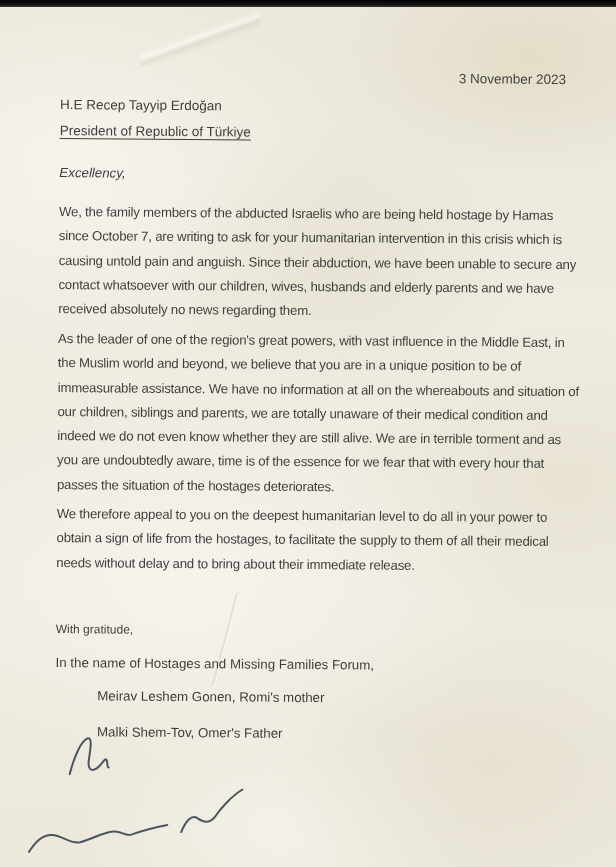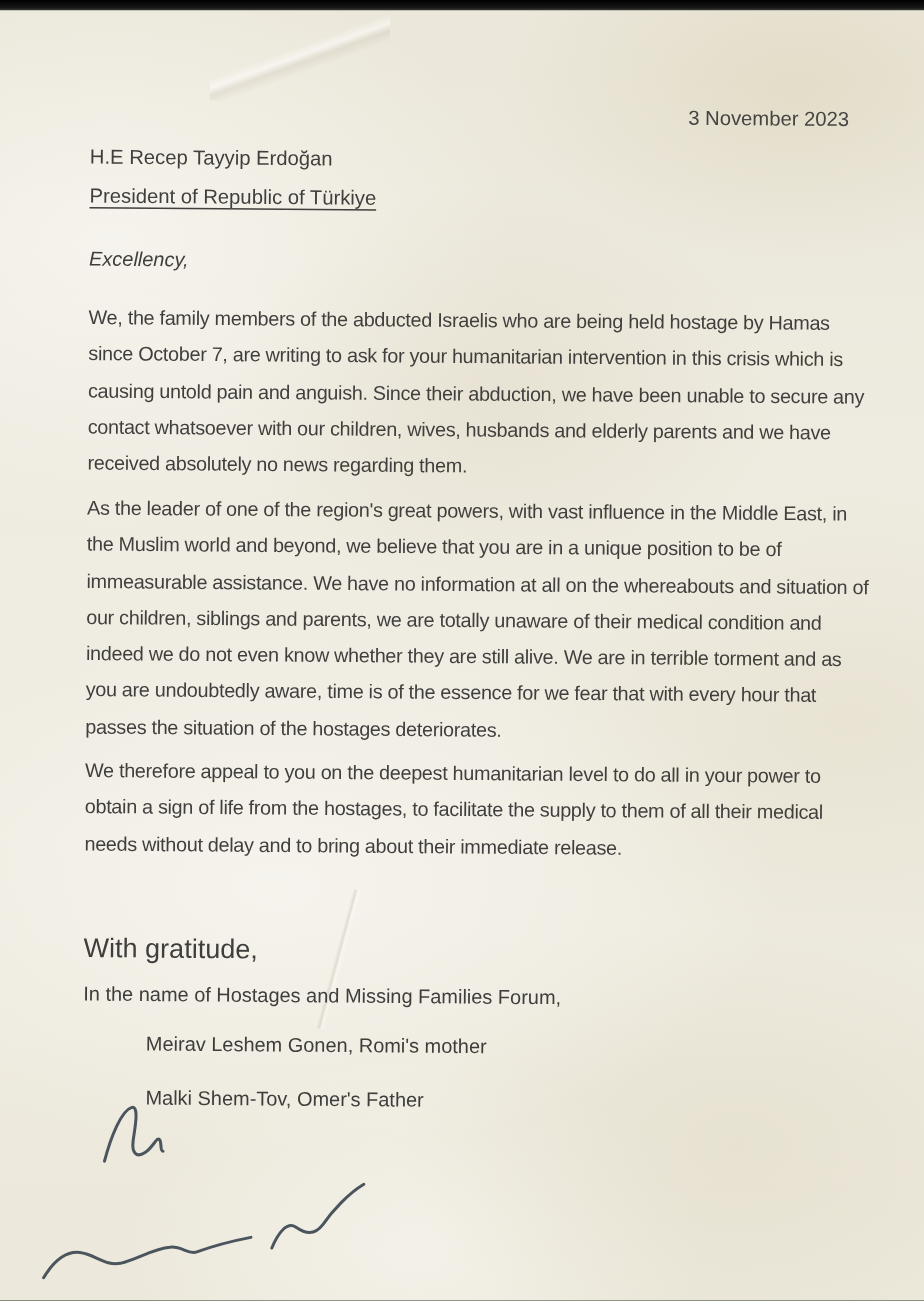--- a/index.html
+++ b/index.html
@@ -8,21 +8,21 @@
     width: 616px;
     height: 867px;
     overflow: hidden;
     background: #0c0c0c;
     font-family: "Liberation Sans", "DejaVu Sans", sans-serif;
   }
   .photo {
     position: relative;
     width: 616px;
     height: 867px;
-    background: #14532d;
+    background: #fdba74;
   }
   .topbar {
     position: absolute;
     top: 0; left: 0;
     width: 100%; height: 7px;
     background: linear-gradient(180deg, #000 0%, #161616 70%, #3a3a38 100%);
   }
   .paper {
     position: absolute;
     top: 7px; left: 0;
@@ -91,21 +91,21 @@
     width: 524px;
     margin: 0;
     font-size: 13.2px;
     line-height: 24.3px;
     letter-spacing: -0.2px;
     color: #413f3d;
   }
   .p1 { top: 195px; }
   .p2 { top: 322px; }
   .p3 { top: 497px; }
-  .closing  { position: absolute; top: 617px; left: 58px; font-size: 18px; text-align: center; }
+  .closing  { position: absolute; top: 617px; left: 58px; font-size: 12px; text-align: center; }
   .onbehalf { position: absolute; top: 650px; left: 58px; font-size: 13.3px; }
   .signatory { position: absolute; left: 100px; font-size: 13.3px; color: #3e3d3b; }
   .s1 { top: 683px; }
   .s2 { top: 719px; }
   .signature {
     position: absolute;
     left: 25px;
     top: 726px;
     width: 250px;
     height: 130px;

